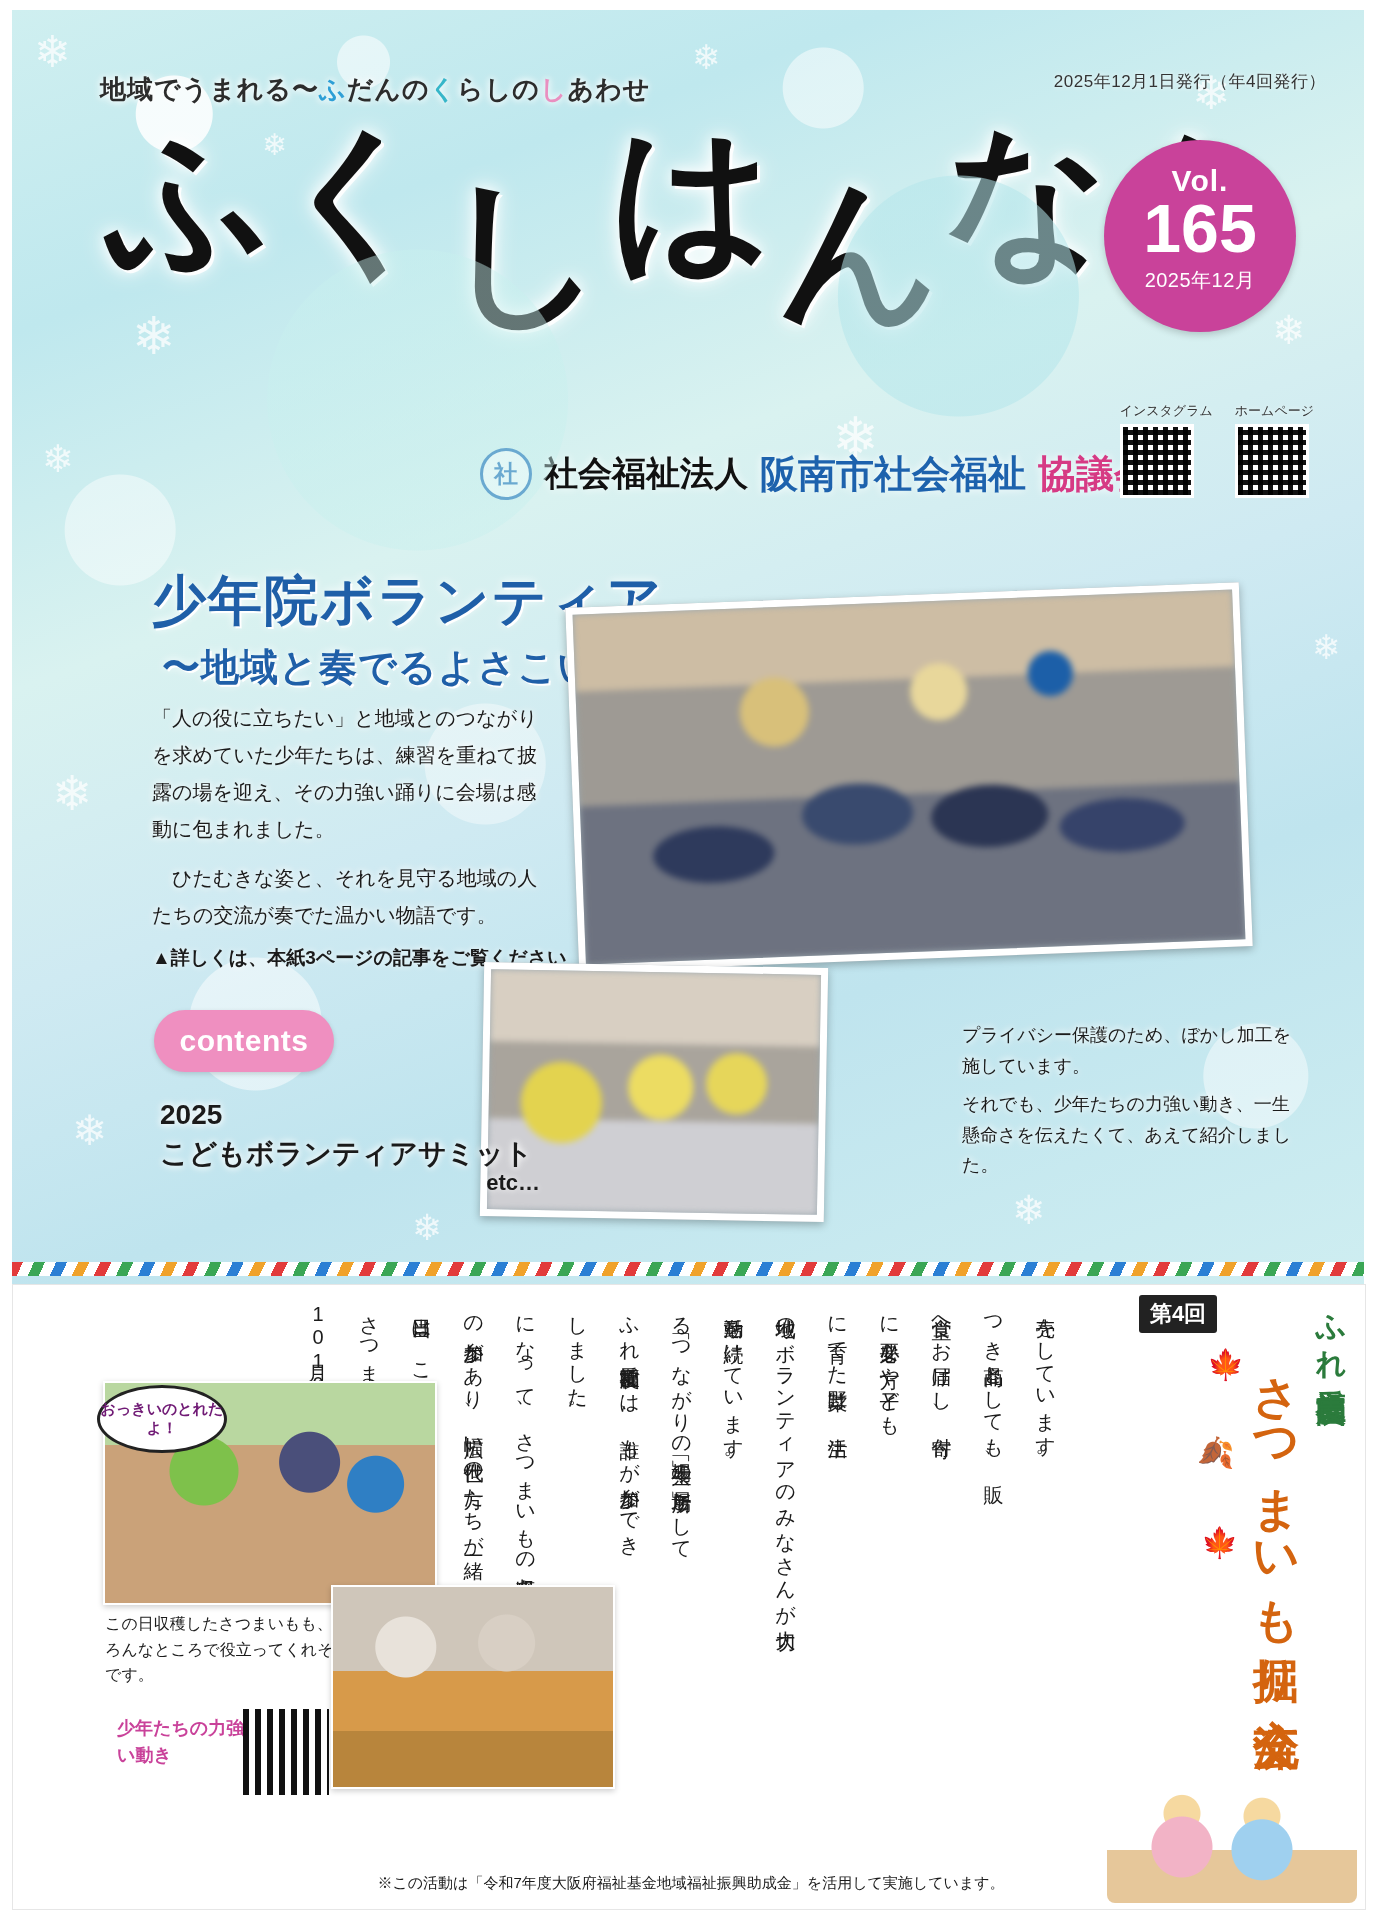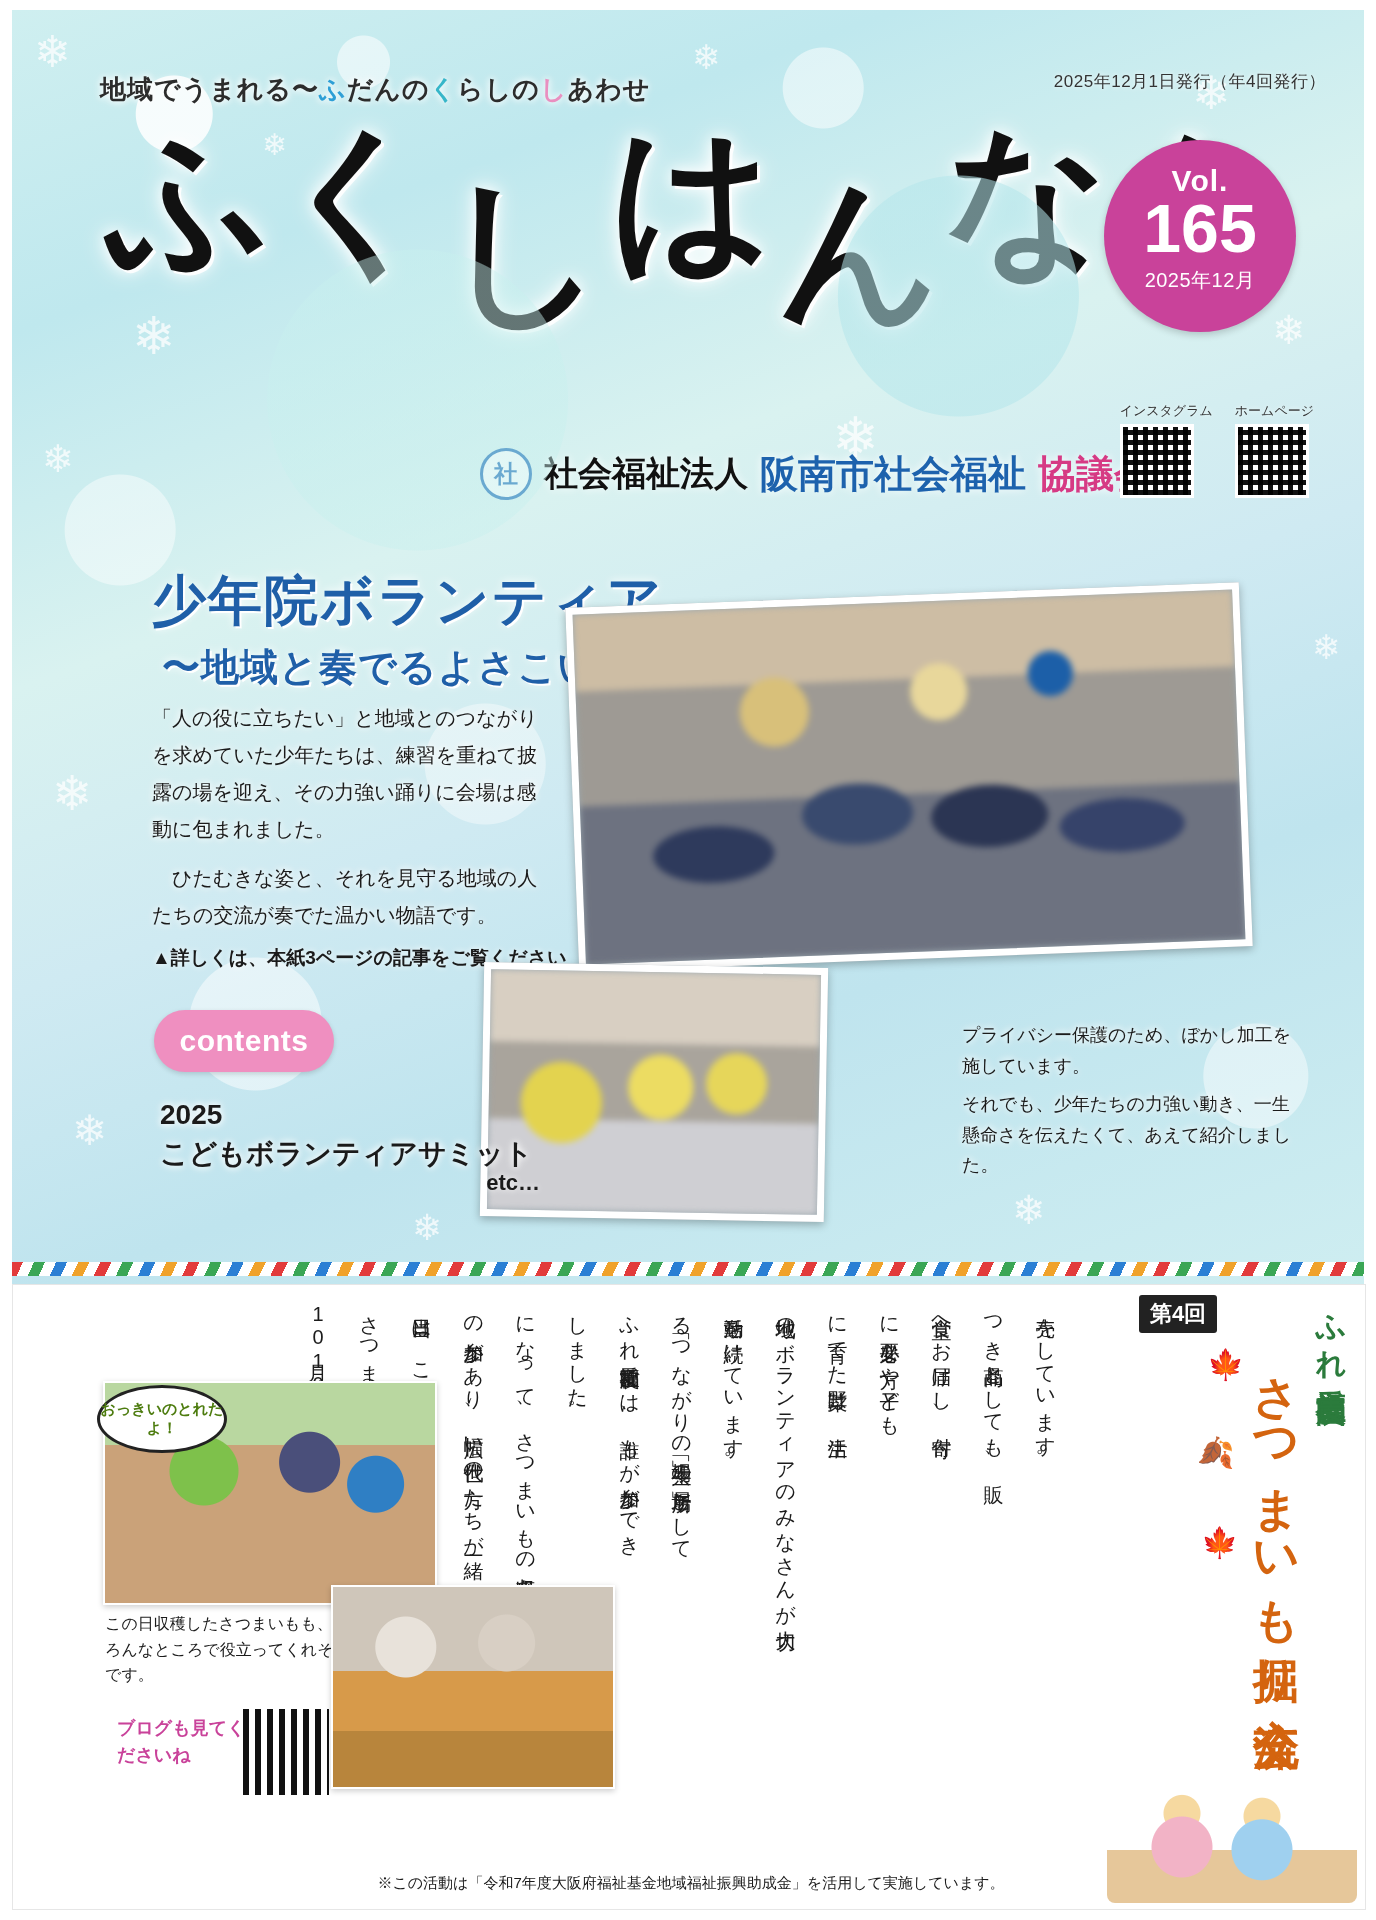--- a/index.html
+++ b/index.html
@@ -233,21 +233,21 @@
     background:
       radial-gradient(circle at 30% 40%, #7ec14b 0 34px, rgba(0,0,0,0) 35px),
       radial-gradient(circle at 62% 36%, #4a4f7a 0 30px, rgba(0,0,0,0) 31px),
       radial-gradient(circle at 82% 46%, #2f7fc4 0 28px, rgba(0,0,0,0) 29px),
       linear-gradient(180deg,#b9d7a0 0 28%, #caa279 28% 100%);
     border:2px solid #fff;box-shadow:0 2px 6px rgba(0,0,0,.2);
   }
   .bubble{
     position:absolute;left:84px;top:100px;width:124px;height:62px;
     background:#fff;border:3px solid #222;border-radius:50%;
-    font-size:15px;font-weight:bold;color:#4d7c0f;text-align:center;
+    font-size:15px;font-weight:bold;color:#701a75;text-align:center;
     display:flex;align-items:center;justify-content:center;line-height:1.25;
     z-index:3;
   }
   .cap1{
     position:absolute;left:92px;top:326px;width:250px;
     font-size:16px;line-height:1.6;color:#1b1b1b;
   }
   .photo-b2{
     position:absolute;left:318px;top:300px;width:280px;height:200px;
     background:
@@ -382,17 +382,17 @@
     <div class="vcol" style="right:820px;">になって、さつまいもの収穫を通じて交流</div>
     <div class="vcol" style="right:872px;">の参加があり、幅広い世代の方たちが一緒</div>
     <div class="vcol" style="right:924px;">当日は、こどもから高齢者まで総勢89名</div>
     <div class="vcol" style="right:976px;">さつまいも掘り交流会を開催しました。</div>
     <div class="vcol" style="right:1028px;">10月10日㈮秋晴れのさわやかな日、</div>
 
     <div class="photo-b1"></div>
     <div class="bubble">おっきいのとれたよ！</div>
     <div class="cap1">この日収穫したさつまいもも、いろんなところで役立ってくれそうです。</div>
     <div class="photo-b2"></div>
-    <div class="blog-link">ブログも見てくださいね</div>
+    <div class="blog-link">少年たちの力強い動き</div>
     <div class="qr-blog"></div>
     <div class="footnote">※この活動は「令和7年度大阪府福祉基金地域福祉振興助成金」を活用して実施しています。</div>
   </div>
 </div>
 
 </body></html>

